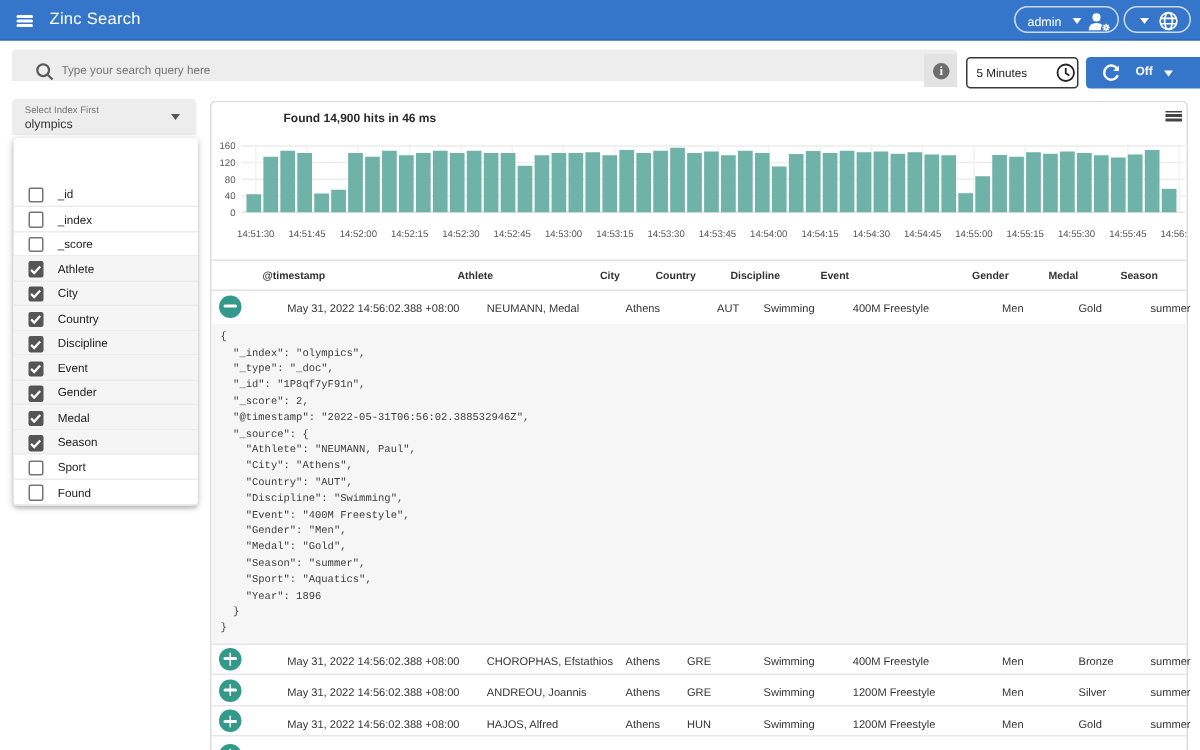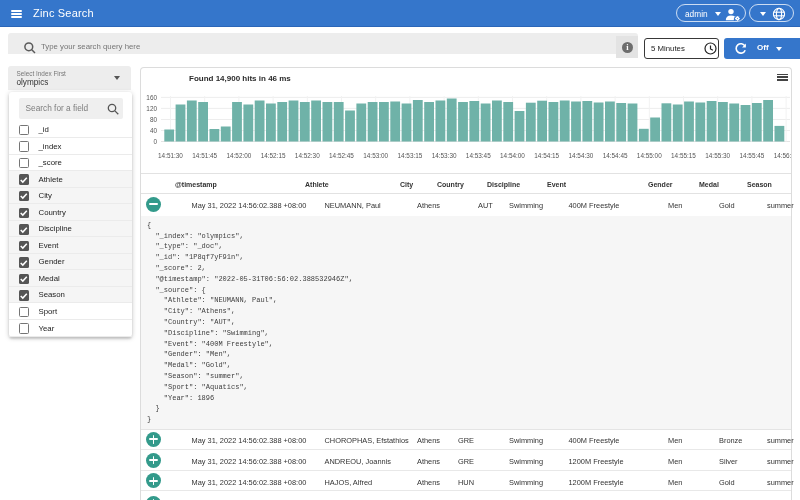--- a/index.html
+++ b/index.html
@@ -116,27 +116,20 @@
     <div class="caret" style="left:52px; top:8.5px;"></div>
   </div>
 
   <div class="abs" id="selbox">
     <div style="position:absolute; left:8.5px; top:4px; font-size:6.4px; color:#777;">Select Index First</div>
     <div style="position:absolute; left:8.5px; top:11.5px; font-size:8.2px; color:#333;">olympics</div>
     <div class="caret" style="left:106px; top:10px; border-top-color:#555;"></div>
   </div>
 
   <div class="abs" id="panel">
-    <div id="fieldsearch">
-      <span style="position:absolute; left:7px; top:5px; font-size:8.3px; color:#7d7d7d;">Search for a field</span>
-      <svg style="position:absolute; left:88px; top:4.5px;" width="13" height="13" viewBox="0 0 13 13">
-        <circle cx="5" cy="5" r="3.7" fill="none" stroke="#555" stroke-width="1.3"></circle>
-        <line x1="7.9" y1="7.9" x2="11.3" y2="11.3" stroke="#555" stroke-width="1.3"></line>
-      </svg>
-    </div>
     <div class="frow" style="top:46.0px;">
         <div class="cb off"></div>
         <div class="flabel">_index</div>
       </div>
     <div class="frow" style="top:29.4px;">
         <div class="cb off"></div>
         <div class="flabel">_id</div>
       </div>
     <div class="frow" style="top:62.5px;">
         <div class="cb off"></div>
@@ -205,21 +198,21 @@
           </svg>
         </div>
         <div class="flabel">Season</div>
       </div>
     <div class="frow" style="top:211.5px;">
         <div class="cb off"></div>
         <div class="flabel">Sport</div>
       </div>
     <div class="frow" style="top:228.0px;">
         <div class="cb off"></div>
-        <div class="flabel">Year</div>
+        <div class="flabel">Found</div>
       </div>
   </div>
 
   <div class="abs" id="card">
     <div class="abs" id="found">Found 14,900 hits in 46 ms</div>
     <div class="mline" style="left:635.5px; top:5.5px;"></div>
     <div class="mline" style="left:635.5px; top:8.3px;"></div>
     <div class="mline" style="left:635.5px; top:11.1px;"></div>
 
     <div id="chartmount" class="abs" style="left:0; top:22px; width:650px; height:82px;">
@@ -339,21 +332,21 @@
       <div class="hcell" style="left:406px; top:7px;">Event</div>
       <div class="hcell" style="left:507px; top:7px;">Gender</div>
       <div class="hcell" style="left:558px; top:7px;">Medal</div>
       <div class="hcell" style="left:606px; top:7px;">Season</div>
     </div>
     <div class="row" style="top:125.5px; height:21.5px; ">
       <div class="expbtn" style="top:3.2px;">
           <div class="h"></div>
         </div>
       <div class="dcell" style="left:30.5px; top:7px;">May 31, 2022 14:56:02.388 +08:00</div>
-      <div class="dcell" style="left:163.5px; top:7px;">NEUMANN, Paul</div>
+      <div class="dcell" style="left:163.5px; top:7px;">NEUMANN, Medal</div>
       <div class="dcell" style="left:256px; top:7px;">Athens</div>
       <div class="dcell" style="left:297px; top:7px;margin-left:20px;">AUT</div>
       <div class="dcell" style="left:348px; top:7px;">Swimming</div>
       <div class="dcell" style="left:407.5px; top:7px;">400M Freestyle</div>
       <div class="dcell" style="left:507px; top:7px;">Men</div>
       <div class="dcell" style="left:558px; top:7px;">Gold</div>
       <div class="dcell" style="left:606px; top:7px;">summer</div>
     </div>
     <div class="abs" id="json">
         <pre>{

